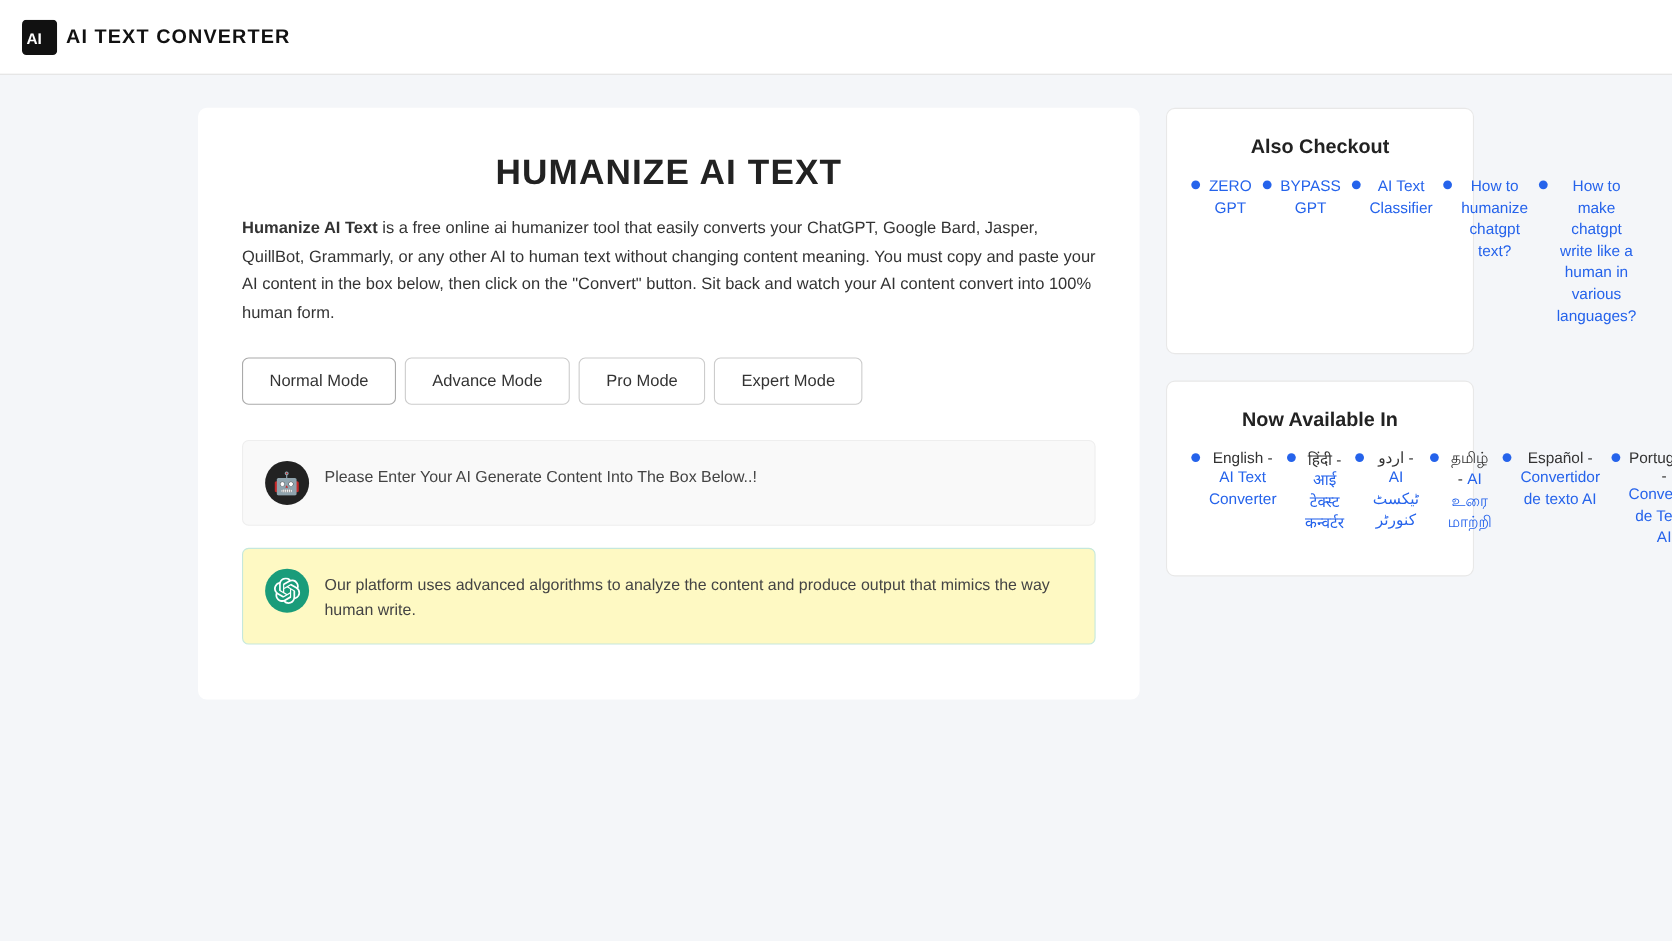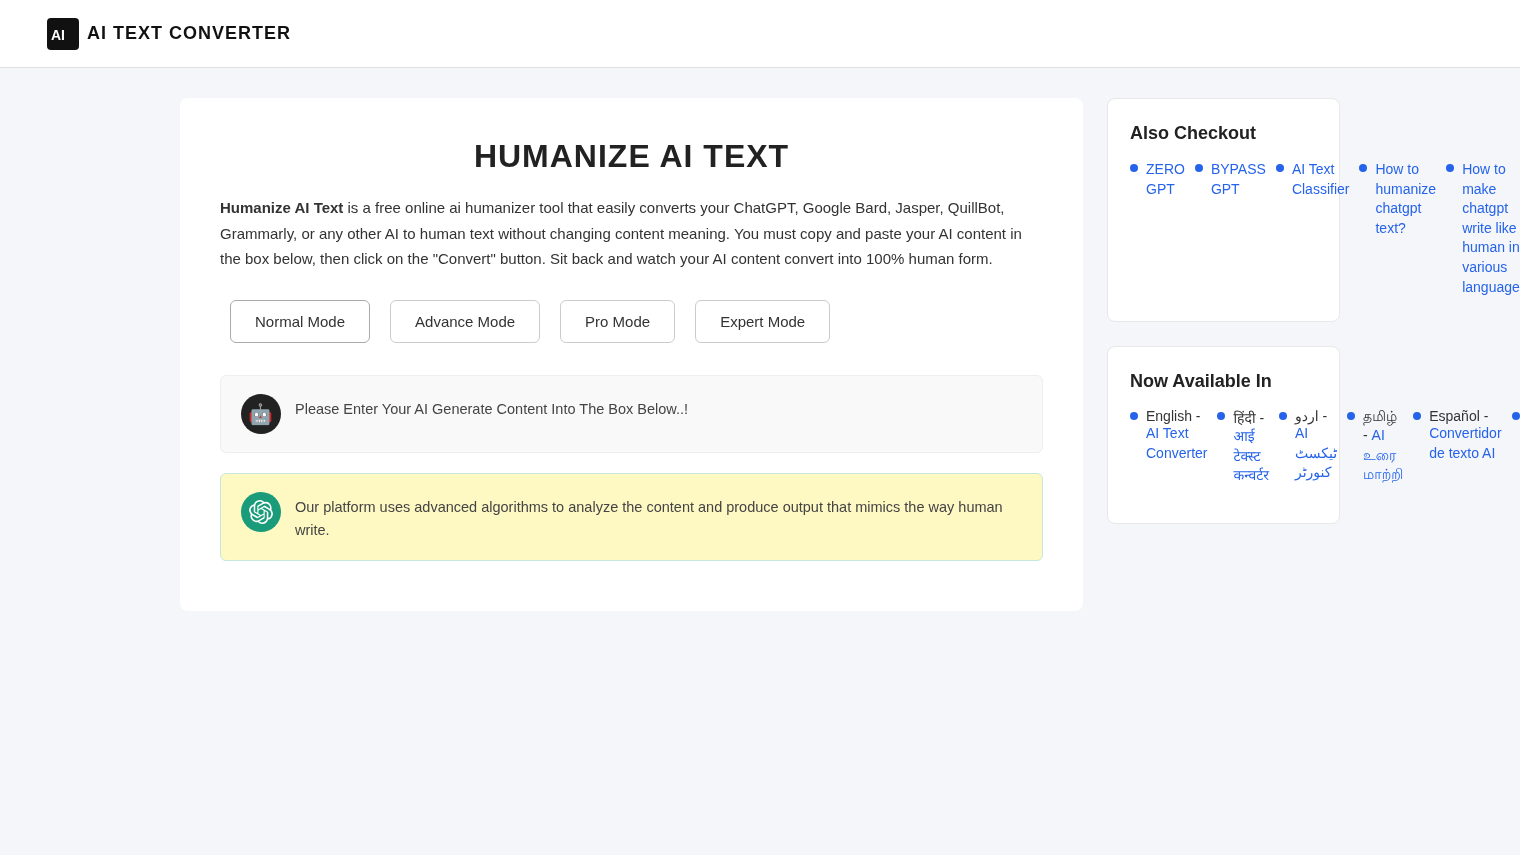--- a/index.html
+++ b/index.html
@@ -5,21 +5,21 @@
     * { margin: 0; padding: 0; box-sizing: border-box; }
     body { font-family: Arial, sans-serif; background: #f4f6f9; color: #333; font-size: 15px; }
 
     
     header {
       background: #fff;
       border-bottom: 1px solid #e0e0e0;
       display: flex;
       align-items: center;
       justify-content: space-between;
-      padding: 0 47px;
+      padding: 0 20px;
       height: 68px;
       position: sticky;
       top: 0;
       z-index: 100;
     }
     .logo-area {
       display: flex;
       align-items: center;
       gap: 8px;
     }
@@ -79,24 +79,23 @@
       color: #333;
       margin-bottom: 28px;
     }
     .main-description strong {
       font-weight: 700;
     }
 
     
     .mode-buttons {
       display: flex;
-      gap: 20px;
+      gap: 8px;
       flex-wrap: wrap;
       margin-bottom: 32px;
-      margin-left: 10px;
     }
     .mode-btn {
       padding: 12px 24px;
       border: 1.5px solid #ccc;
       border-radius: 6px;
       background: #fff;
       font-size: 15px;
       cursor: pointer;
       font-weight: 500;
       color: #333;
@@ -143,25 +142,26 @@
     }
     .info-text {
       font-size: 14.5px;
       color: #444;
       line-height: 1.6;
       padding-top: 4px;
     }
 
     
     .sidebar {
-      width: 233px;
+      width: 280px;
       flex-shrink: 0;
       display: flex;
       flex-direction: column;
       gap: 24px;
+      text-align: center;
     }
 
     .sidebar-card {
       background: #fff;
       border-radius: 8px;
       padding: 24px 22px;
       border: 1px solid #e8e8e8;
     }
 
     .sidebar-card h3 {

